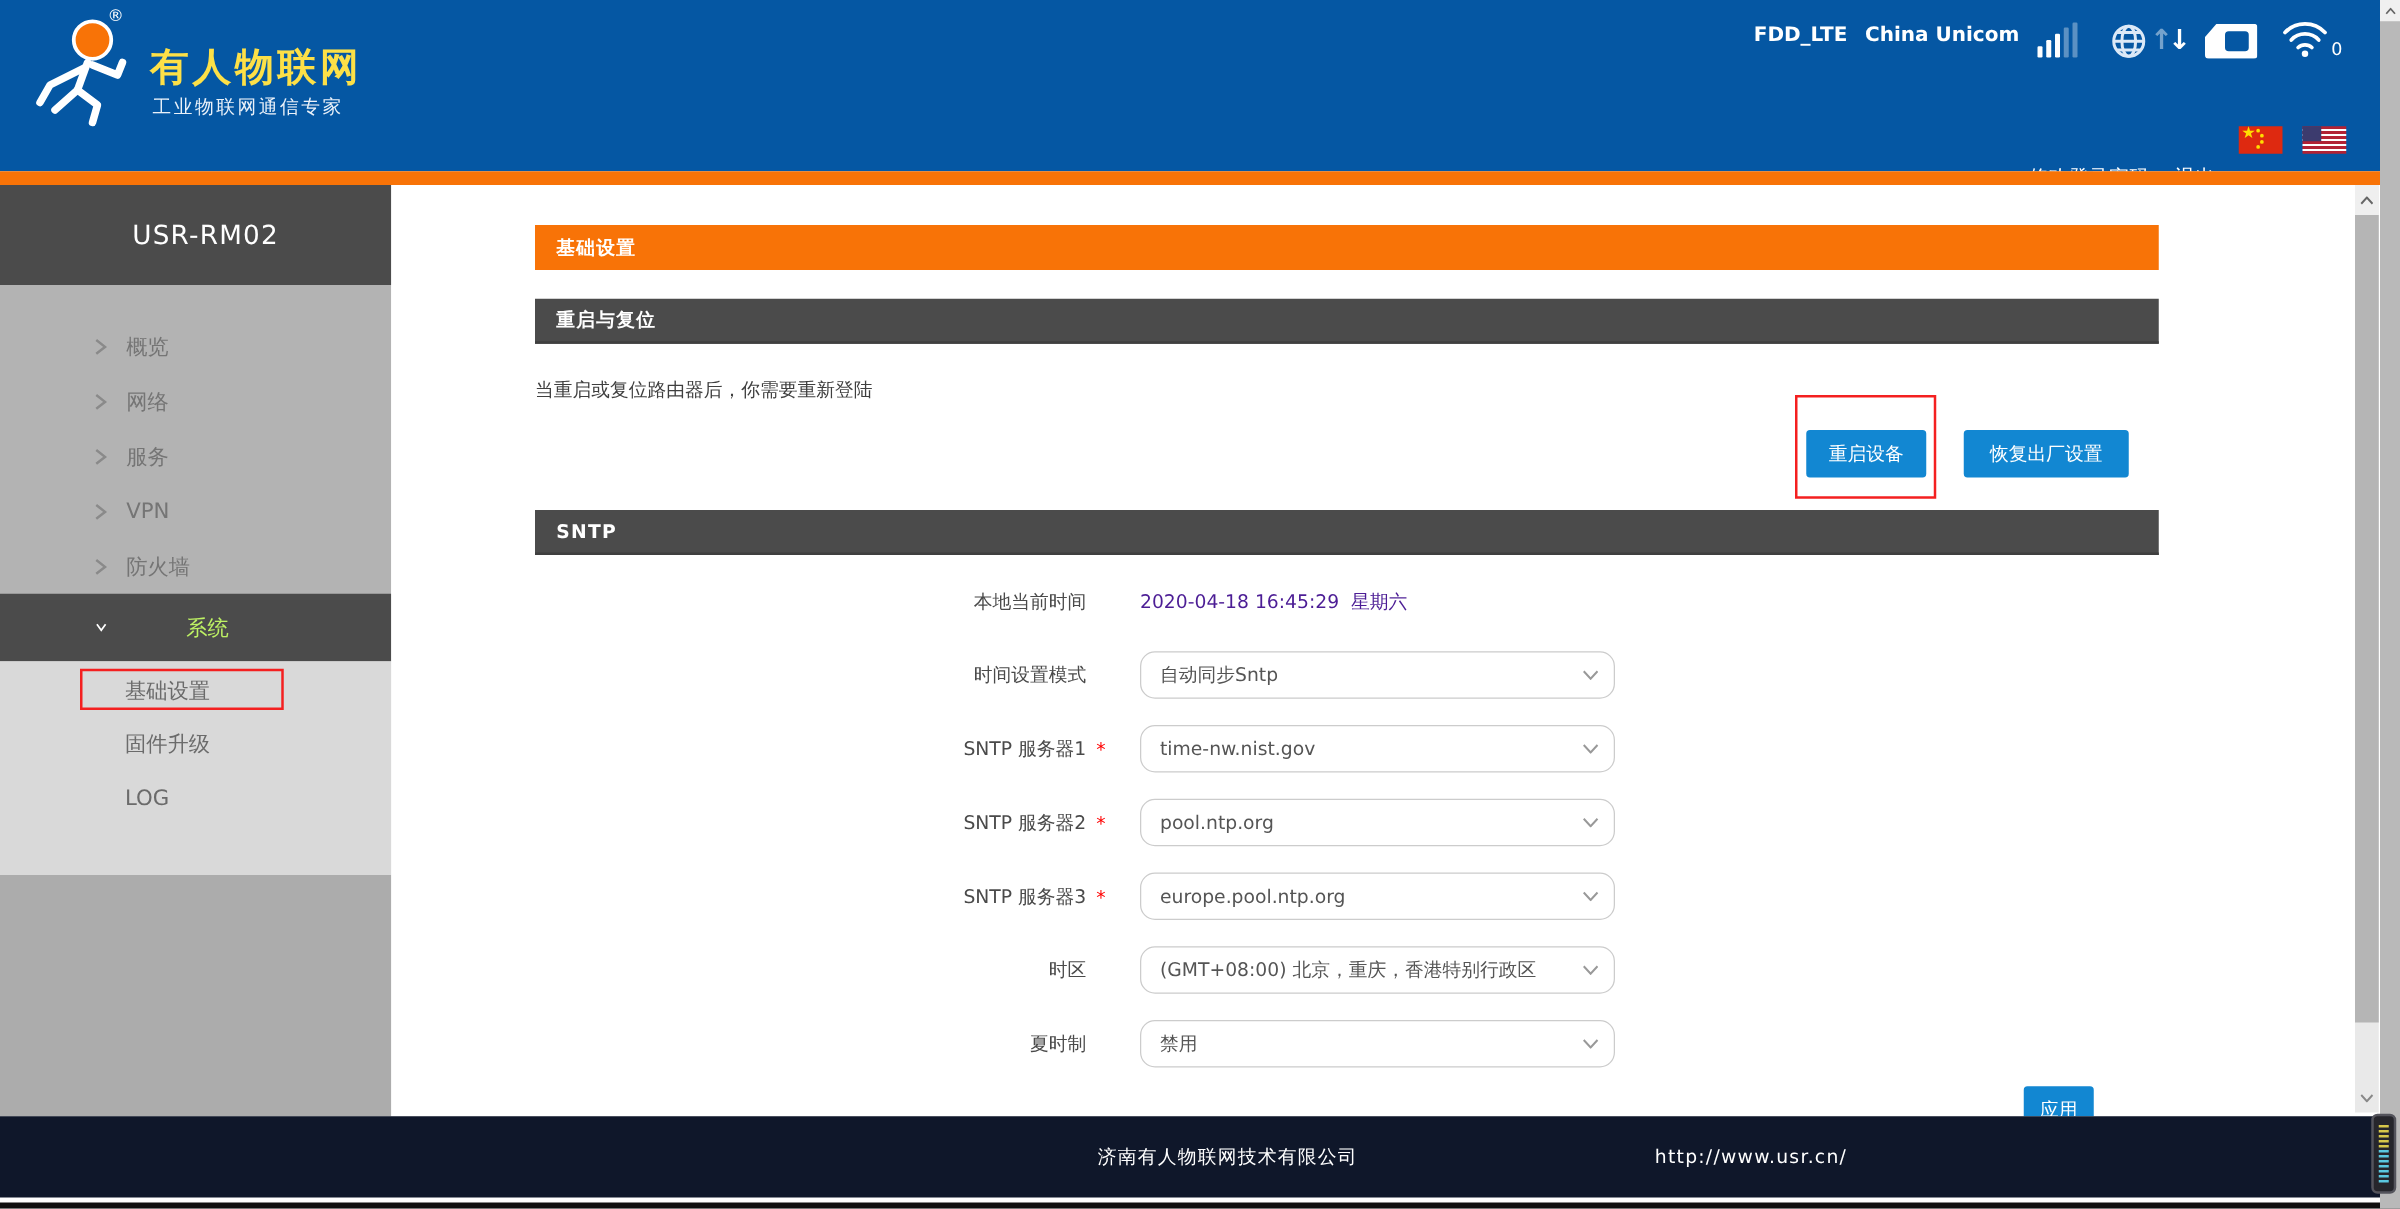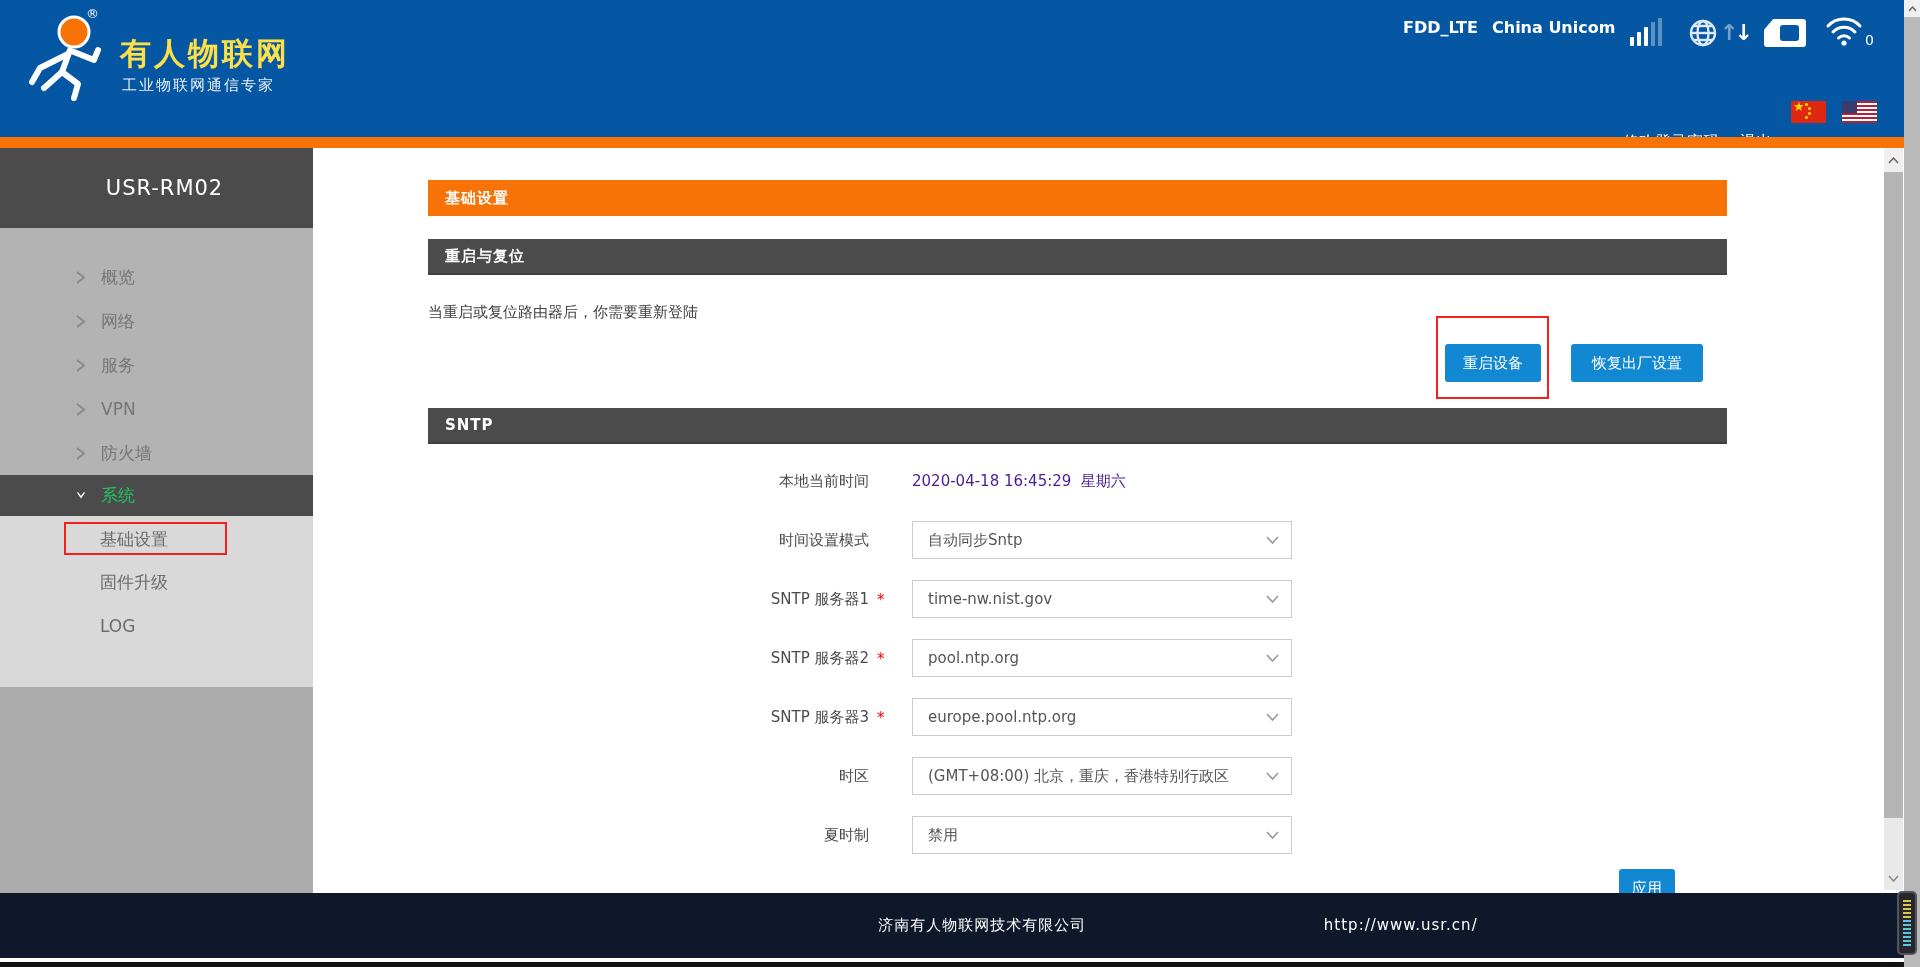--- a/index.html
+++ b/index.html
@@ -42,21 +42,21 @@
 
   
   .orange-strip { position:absolute; left:0; top:137px; width:1904px; height:11px; background:#f87307; z-index:5; }
 
   
   .sidebar { position:absolute; left:0; top:148px; width:313px; height:745px; background:#b3b3b3; display:flex; flex-direction:column; }
   .device-box { height:80px; background:#4b4b4b; color:#fff; font-size:21px; display:flex; align-items:center; justify-content:center; letter-spacing:1px;padding-left:16px; }
   .side-nav { padding-top:27px; }
   .nav-item { height:44px; display:flex; align-items:center; padding-left:75px; color:#757575; font-size:17px; cursor:pointer; }
   .nav-item .chev { width:12px; height:13px; margin-right:14px; }
-  .nav-item-active { height:41px; background:#4b4b4b; color:#22c55e; }
+  .nav-item-active { height:54px; background:#4b4b4b; color:#bef264;gap:48px; }
   .submenu { background:#d9d9d9; height:171px; padding-top:2px; }
   .sub-item { position:relative; height:43px; display:flex; align-items:center; padding-left:100px; color:#6b6b6b; font-size:17px; cursor:pointer; }
   .sub-hl { position:absolute; left:64px; top:4px; width:163px; height:33px; border:2px solid #f42020; }
   .side-fill { flex:1; background:#acacac; }
 
   
   .content { position:absolute; left:313px; top:148px; width:1571px; height:745px; background:#fff; overflow:hidden; }
   .panel-bar { position:absolute; left:115px; width:1299px; height:36px; color:#fff; font-size:15px; font-weight:bold; display:flex; align-items:center; padding-left:17px; letter-spacing:1px; }
   .bar-title { top:32px; background:#f87307; }
   .bar-reboot { top:91px; background:#4b4b4b; border-bottom:2px solid #3f3f3f; }
@@ -67,21 +67,21 @@
   .btn-reboot { left:1132px; top:196px; width:96px; }
   .btn-factory { left:1258px; top:196px; width:132px; }
   .btn-apply { left:1306px; top:721px; width:56px; }
   .hl-rect { position:absolute; left:1123px; top:168px; width:113px; height:83px; border:2px solid #f42020; }
 
   .form { position:absolute; left:0; top:314px; width:1571px; }
   .form-row { display:flex; align-items:center; height:38px; margin-bottom:21px; }
   .f-label { position:relative; width:556px; text-align:right; font-size:15px; color:#4a4a4a; }
   .f-star { position:absolute; left:calc(100% + 8px); top:1px; color:#f00; font-size:15px; }
   .f-plain { margin-left:43px; font-size:15px; color:#4c1d95; white-space:pre; }
-  .f-select { margin-left:43px; width:380px; height:38px; border:1px solid #ccc; border-radius:0; background:#fff;
+  .f-select { margin-left:43px; width:380px; height:38px; border:1px solid #ccc; border-radius:12px; background:#fff;
     display:flex; align-items:center; justify-content:space-between; padding:0 12px 0 15px; font-size:15px; color:#555; cursor:pointer; }
   .f-select .val { white-space:nowrap; overflow:hidden; }
 
   
   .footer { position:absolute; left:0; top:893px; width:1904px; height:65px; background:#0f172a; z-index:6; display:flex; align-items:center; justify-content:center; }
   .footer span { color:#fff; font-size:15px; margin-left:226px; letter-spacing:1px; }
   .black-strip { position:absolute; left:0; top:962px; width:1920px; height:5px; background:#101010; z-index:7; }
 
   
   .sb-outer { position:absolute; left:1904px; top:0; width:16px; height:967px; background:#b9b9b9; z-index:8; }

